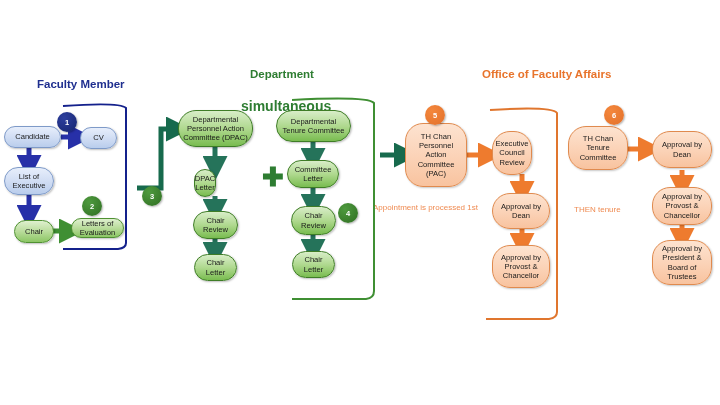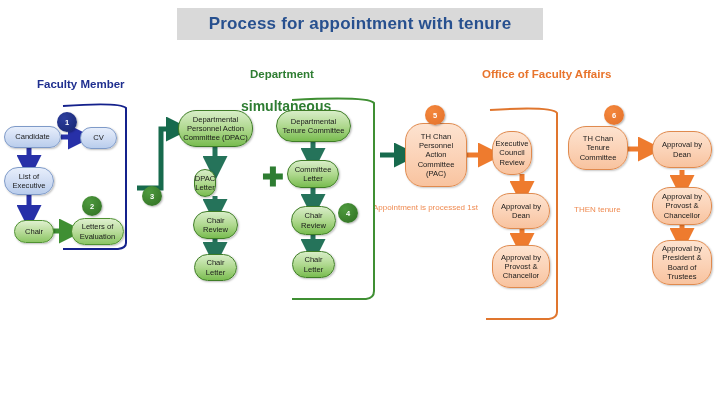--- a/index.html
+++ b/index.html
@@ -72,23 +72,20 @@
   svg.layer{position:absolute;left:0;top:0;width:720px;height:405px;overflow:visible;}
   .plus{
     position:absolute;color:#2e7d32;font-size:26px;font-weight:bold;line-height:1;
   }
 </style>
 </head>
 <body>
 
 <div id="stage">
 
-  <div class="title-bar">
-    <span class="t">Process for appointment with tenure</span>
-  </div>
 
   <div class="sec-head blue" style="left:37px;top:78px;">Faculty Member</div>
   <div class="sec-head green" style="left:250px;top:68px;">Department</div>
   <div class="sec-head orange" style="left:482px;top:68px;">Office of Faculty Affairs</div>
 
   <div class="small-label green" style="left:241px;top:98px;">simultaneous</div>
 
   <div class="note" style="left:373px;top:203px;">Appointment is processed 1st</div>
   <div class="note" style="left:574px;top:205px;">THEN tenure</div>
 
@@ -143,21 +140,21 @@
     <line x1="682" y1="224" x2="682" y2="239" stroke="#ee7b2e" stroke-width="5" marker-end="url(#ah-orange)"></line>
   </svg>
 
   <div class="plus" style="left:262px;top:164px;">✚</div>
 
   <div class="node blue" style="left:4px;top:126px;width:57px;height:22px;">Candidate</div>
   <div class="node blue" style="left:80px;top:127px;width:37px;height:22px;">CV</div>
   <div class="node blue" style="left:4px;top:167px;width:50px;height:28px;white-space:pre-line;">List of
 Executive</div>
   <div class="node green" style="left:14px;top:220px;width:40px;height:23px;">Chair</div>
-  <div class="node green" style="left:71px;top:218px;width:53px;height:27px;white-space:pre-line;">Letters of
+  <div class="node green" style="left:71px;top:218px;width:53px;height:20px;white-space:pre-line;">Letters of
 Evaluation</div>
 
   <div class="node green-d" style="left:178px;top:110px;width:75px;height:37px;white-space:pre-line;">Departmental
 Personnel Action
 Committee (DPAC)</div>
   <div class="node green-d" style="left:194px;top:169px;width:22px;height:28px;white-space:pre-line;">DPAC
 Letter</div>
   <div class="node green-d" style="left:193px;top:211px;width:45px;height:28px;white-space:pre-line;">Chair
 Review</div>
   <div class="node green-d" style="left:194px;top:254px;width:43px;height:27px;white-space:pre-line;">Chair

